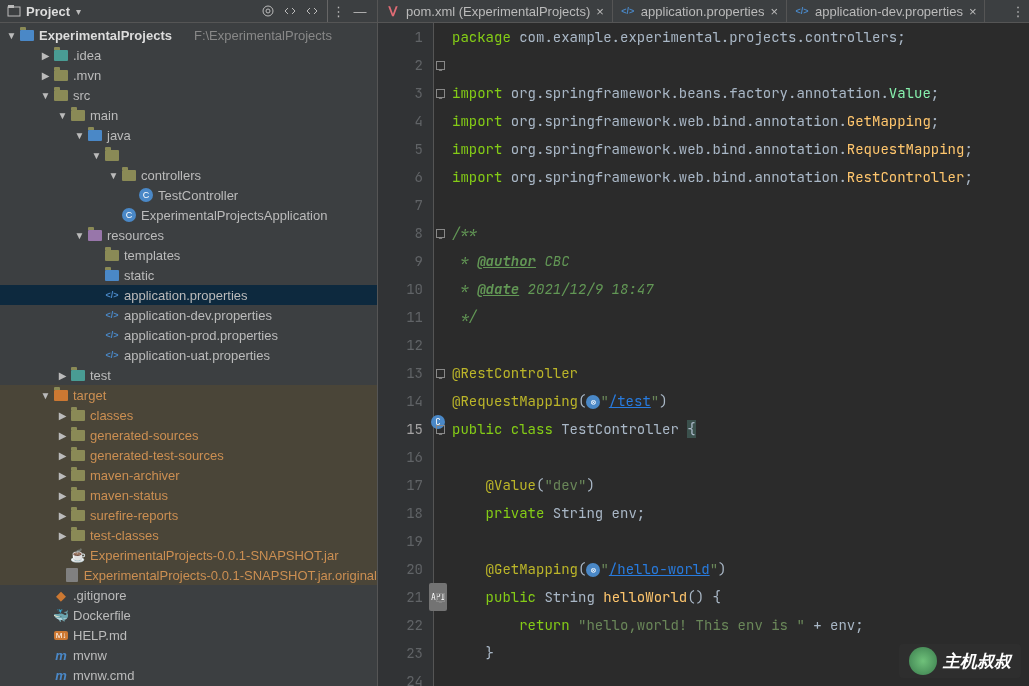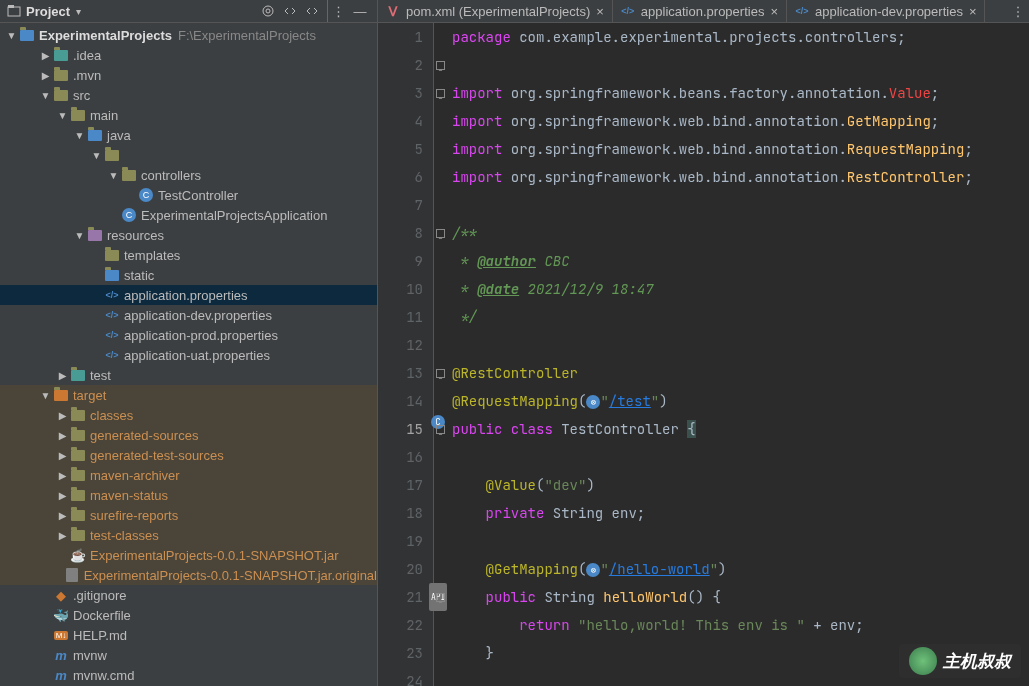--- a/index.html
+++ b/index.html
@@ -15,46 +15,46 @@
   .hdr-btn svg { fill:#bbb; }
   .tree { flex:1; overflow:auto; padding-top:2px; }
   .tree-row { display:flex; align-items:center; height:20px; white-space:nowrap; cursor:pointer; }
   .tree-row.selected { background:#0d293e; }
   .tree-row.highlight { background:rgba(100,80,40,0.35); }
   .tree-toggle { width:15px; text-align:center; color:#bbb; font-size:10px; }
   .tree-icon { width:16px; height:16px; margin-right:4px; display:inline-flex; align-items:center; justify-content:center; }
   .tree-label { color:#bbb; }
   .tree-label.bold { font-weight:bold; color:#ddd; }
   .tree-label.orange { color:#cc8f52; }
-  .tree-path { color:#888; margin-left:6px;text-align:center; }
+  .tree-path { color:#888; margin-left:22px;text-align:center; }
   .ind { display:inline-block; }
   
   .editor { flex:1; display:flex; flex-direction:column; background:#2b2b2b; }
   .tabs { height:23px; display:flex; align-items:stretch; background:#3c3f41; border-bottom:1px solid #555; }
   .tab { display:flex; align-items:center; padding:0 8px; gap:6px; border-right:1px solid #555; color:#bbb; }
   .tab-close { font-size:13px; color:#bbb; }
   .tab-icon { width:14px; height:14px; display:inline-flex; align-items:center; justify-content:center; }
   .code-area { flex:1; display:flex; font-family: "JetBrains Mono", "Consolas", monospace; font-size:14px; line-height:28px; }
   .gutter { width:56px; background:#313335; text-align:right; padding-right:10px; color:#606366; user-select:none; border-right:1px solid #555; }
   .gutter .ln { height:28px; }
   .gutter .ln.cur { color:#a4a3a3; }
   .fold-col { width:12px; background:#2b2b2b; }
   .fold-col .fm { height:28px; display:flex; align-items:center; justify-content:center; }
   .fm-box { width:9px; height:9px; border:1px solid #888; display:inline-block; position:relative; }
   .fm-box::before { content:'-'; position:absolute; top:-5px; left:1px; color:#888; font-size:10px; }
   .code { flex:1; padding-left:6px; color:#a9b7c6; white-space:pre; }
   .code .line { height:28px; }
-  .kw { color:#d946ef; }
+  .kw { color:#84cc16; }
   .str { color:#6a8759; }
   .anno { color:#bbb529; }
   .doc { color:#629755; font-style:italic; }
   .doc-tag { color:#629755; font-style:italic; text-decoration:underline; font-weight:bold; }
   .class-name { color:#a9b7c6; }
   .method { color:#ffc66d; }
-  .type { color:#ef4444; }
+  .type { color:#86efac; }
   .link { color:#287bde; text-decoration:underline; }
   .world-icon { width:14px; height:14px; border-radius:50%; background:#4a88c7; display:inline-block; vertical-align:middle; font-size:9px; color:#fff; text-align:center; line-height:14px; }
   .curbrace { background:#3b514d; }
   
   .ico-folder { background:#8a8a56; border-radius:1px; width:14px; height:11px; position:relative; }
   .ico-folder::before { content:''; position:absolute; top:-3px; left:0; width:6px; height:3px; background:#8a8a56; border-radius:1px 1px 0 0; }
   .ico-folder.blue { background:#4a88c7; }
   .ico-folder.orange { background:#cc7832; }
   .ico-folder.teal { background:#499c94; }
   .ico-folder.purple { background:#9876aa; }

